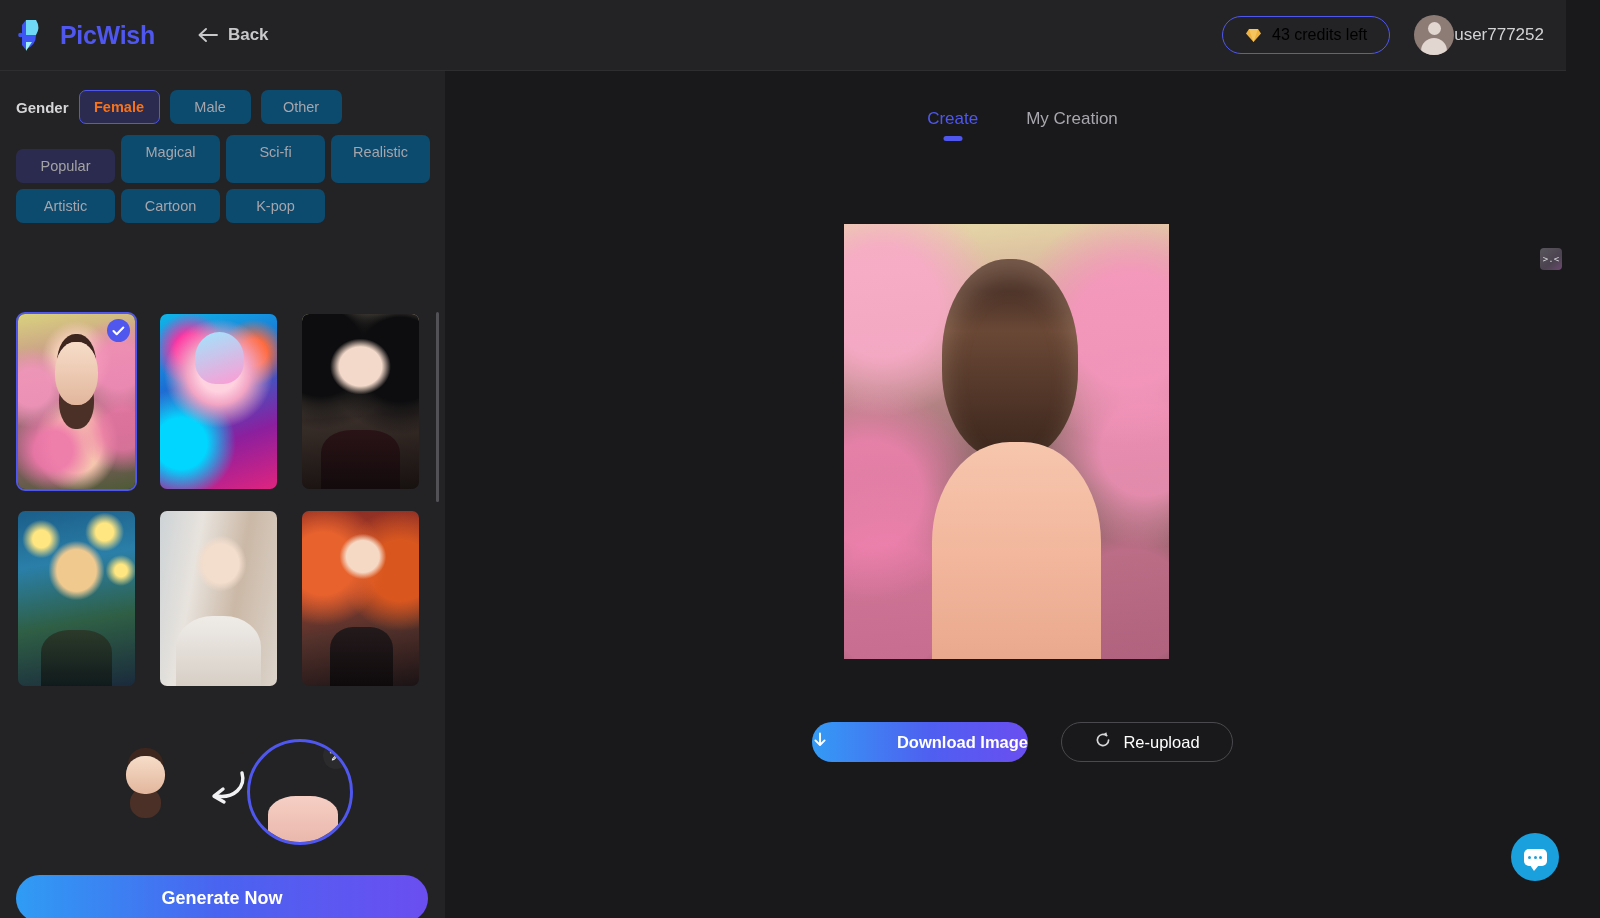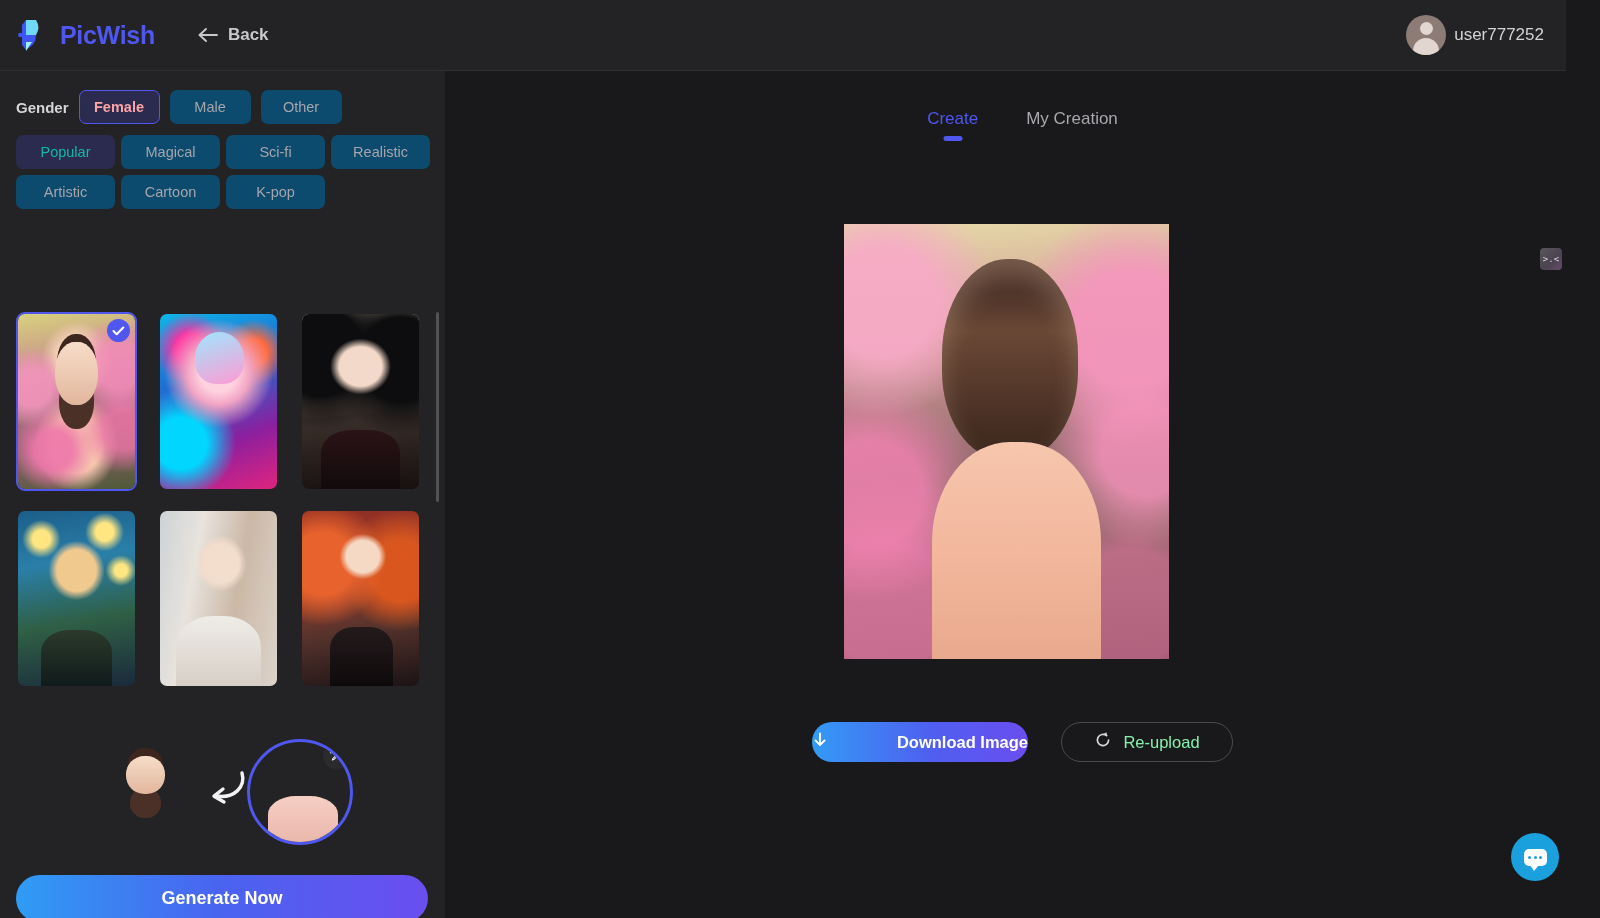--- a/index.html
+++ b/index.html
@@ -33,21 +33,21 @@
   .header-right {
     margin-left: auto; display: flex; align-items: center; gap: 24px;
     margin-right: 22px;
   }
   .credits-pill {
     display: flex; align-items: center; gap: 10px;
     border: 1px solid #4f57ee; border-radius: 22px;
     padding: 9px 22px; cursor: pointer;
   }
   .diamond { width: 17px; height: 15px; display:block; }
-  .user-box { display: flex; align-items: center; gap: 8px; }
+  .user-box { display: flex; align-items: center; gap: 0; }
   .avatar-circle {
     width: 40px; height: 40px; border-radius: 50%;
     background: #8d7b76; position: relative; overflow: hidden;
   }
   .avatar-circle::before {
     content:""; position:absolute; top:7px; left:13.5px;
     width:13px; height:13px; border-radius:50%; background:#e2d6d1;
   }
   .avatar-circle::after {
     content:""; position:absolute; top:23px; left:7px;
@@ -65,29 +65,29 @@
     margin: 19px 0 0 16px;
   }
   .section-label { color: #d6d6d9; font-size: 15px; font-weight: bold; }
   .pill {
     border-radius: 7px; background: #0c4a6e; color: #a5a5ab;
     font-size: 14.5px; text-align: center;
     padding: 8px 0; cursor: pointer; border: 1px solid transparent;
   }
   .pill.w-gender { width: 81px; }
   .pill.sel-gender {
-    background: #2b2b50; color: #fca5a5; font-weight: bold;
+    background: #2b2b50; color: #f97316; font-weight: bold;
     border: 1px solid #4f57ee;
   }
   .style-head { margin: 22px 0 0 16px; }
   .style-grid {
     margin: 11px 0 0 16px; width: 412px;
     display: grid; grid-template-columns: repeat(4, 99px); gap: 6px 6px;
   }
-  .pill.sel-style { background: #2b2b50; color: #14b8a6; }
+  .pill.sel-style { background: #2b2b50; color: #a3a3a3; margin-top: 14px; }
 
   
   .thumbs-viewport {
     position: absolute; top: 241px; left: 16px;
     width: 421px; height: 388px; overflow: hidden;
   }
   .thumbs-grid {
     display: grid; grid-template-columns: repeat(3, 121px);
     gap: 18px 21px;
   }
@@ -173,21 +173,21 @@
     display: flex; align-items: center; justify-content: space-between; gap: 11px;
     width: 216px; height: 40px; border-radius: 21px; border: none;
     background: linear-gradient(90deg, #339bf5 0%, #4f5ff0 55%, #6a4ef0 100%);
     color: #fff; font-size: 16.5px; font-weight: bold; cursor: pointer;
     font-family: "Liberation Sans", sans-serif;
   }
   .reup-btn {
     display: flex; align-items: center; justify-content: center; gap: 11px;
     width: 172px; height: 40px; border-radius: 21px;
     border: 1px solid #4a4a4e; background: transparent;
-    color: #86efac; font-size: 16.5px; cursor: pointer;
+    color: #ffffff; font-size: 16.5px; cursor: pointer;
     font-family: "Liberation Sans", sans-serif;
   }
   .minor-row {
     position: absolute; top: 745px; left: 0; width: 1155px;
     display: flex; justify-content: center; align-items: center; gap: 61px;
   }
   .minor-item {
     display: flex; align-items: center; gap: 10px;
     color: #a9a9af; font-size: 15.5px; cursor: pointer;
   }
@@ -341,20 +341,29 @@
   <div class="back-btn">
     <span class="back-arrow">
       <svg width="22" height="16" viewBox="0 0 22 16">
         <path d="M20 8 H3 M9 2 L2.5 8 L9 14" stroke="#c9c9cc" stroke-width="1.9" fill="none" stroke-linecap="round" stroke-linejoin="round"></path>
       </svg>
     </span>
     <span>Back</span>
   </div>
 
   <div class="header-right">
+    <div class="credits-pill">
+      <span class="diamond">
+        <svg width="17" height="15" viewBox="0 0 17 15">
+          <path d="M4 1 H13 L16 5.5 L8.5 14 L1 5.5 Z" fill="#f0b23c"></path>
+          <path d="M4 1 L8.5 14 L13 1 Z" fill="#f7c55f"></path>
+        </svg>
+      </span>
+      <span>43 credits left</span>
+    </div>
     <div class="user-box">
       <span class="avatar-circle"></span>
       <span class="user-name">user777252</span>
     </div>
   </div>
 </div>
 
 <div class="sidebar">
 
   <div class="row-gender">

